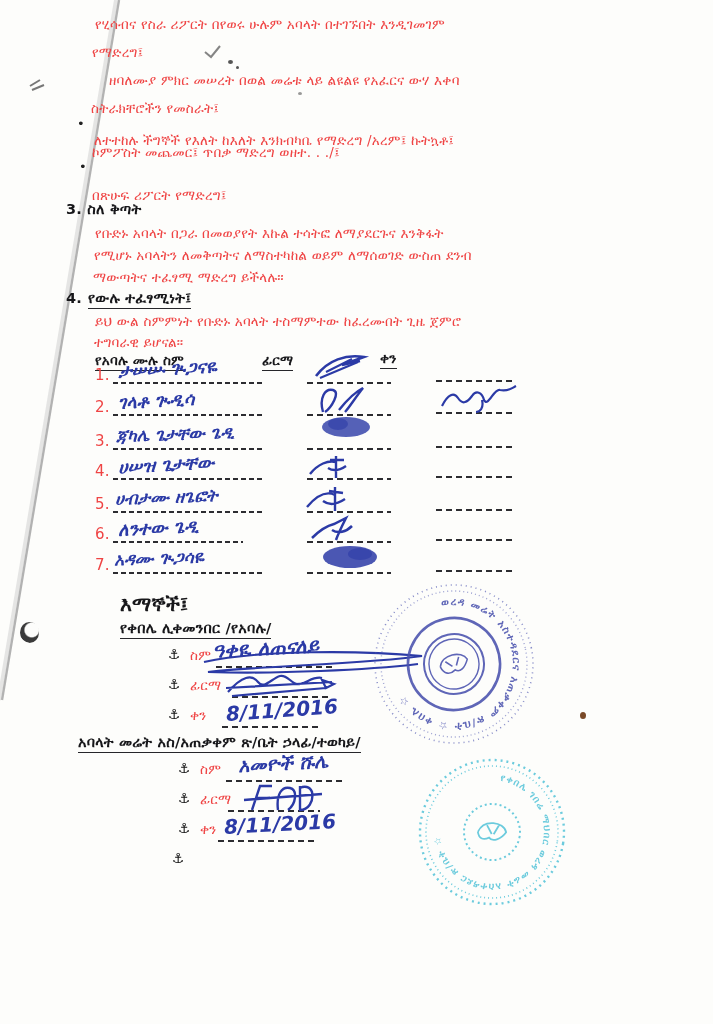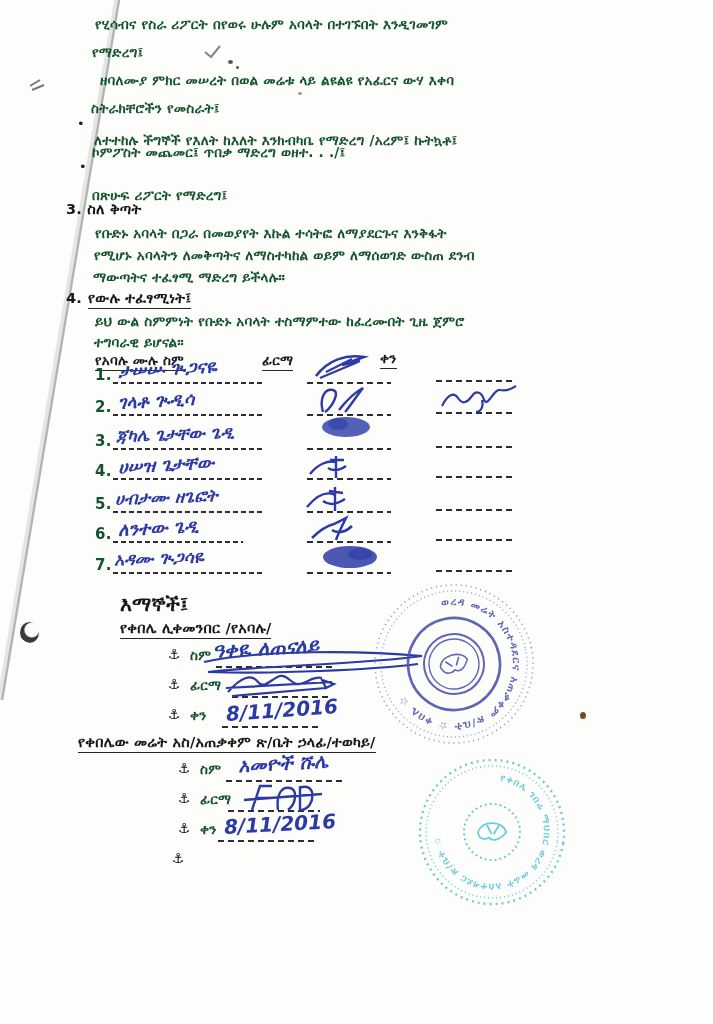--- a/index.html
+++ b/index.html
@@ -1,21 +1,21 @@
 <!DOCTYPE html>
 <html><head>
 <meta charset="utf-8">
 <style>
   html,body{margin:0;padding:0;background:#d9d9d9;}
   #page{
     position:relative;width:713px;height:1024px;background:#fdfdfb;
     font-family:"DejaVu Sans","Liberation Sans",sans-serif;
     color:#25252a;overflow:hidden;
   }
-  .ln{position:absolute;white-space:nowrap;font-size:13.6px;letter-spacing:.2px;color:#14532d;font-weight:bold;}
+  .ln{position:absolute;white-space:nowrap;font-size:13.6px;letter-spacing:.2px;color:#ef4444;}
   .bold{font-weight:bold;color:#17171a;}
   .ul{border-bottom:1.6px solid #26262a;padding-bottom:1px;}
   .bullet{position:absolute;font-size:13px;color:#222;}
   .dash{position:absolute;height:2.2px;background:repeating-linear-gradient(90deg,#2c2c30 0 6px,transparent 6px 10px);}
   .dot{position:absolute;height:2px;background:repeating-linear-gradient(90deg,#2c2c30 0 5px,transparent 5px 8px);}
   .hand{position:absolute;white-space:nowrap;color:#2b3aa6;font-style:italic;font-weight:600;}
   .marker{position:absolute;font-size:14px;color:#111;}
   .sig{position:absolute;}
   .speck{position:absolute;border-radius:50%;background:#555;}
 </style>
@@ -31,21 +31,21 @@
     <path d="M205 52 l6 5 l9 -11" stroke="#666" stroke-width="2" fill="none" opacity=".8"></path>
   </svg>
   <div class="speck" style="left:228px;top:60px;width:5px;height:4px;"></div>
   <div class="speck" style="left:236px;top:66px;width:3px;height:3px;"></div>
   <div class="speck" style="left:298px;top:92px;width:4px;height:3px;opacity:.6;"></div>
   <div class="speck" style="left:20px;top:622px;width:19px;height:21px;background:radial-gradient(circle at 62% 38%, #fdfdfb 0 38%, #3a3a3a 46% 72%, #fdfdfb 78%);"></div>
   <div class="speck" style="left:580px;top:712px;width:6px;height:7px;background:#7a4a28;"></div>
 
   <div class="ln" style="left:95px;top:16px;">የሂሳብና የስራ ሪፖርት በየወሩ ሁሉም አባላት በተገኙበት እንዲገመገም</div>
   <div class="ln" style="left:92px;top:44px;">የማድረግ፤</div>
-  <div class="ln" style="left:100px;top:72px;">ዘባለሙያ ምክር መሠረት በወል መሬቱ ላይ ልዩልዩ የአፈርና ውሃ እቀባ</div>
+  <div class="ln" style="left:109px;top:72px;">ዘባለሙያ ምክር መሠረት በወል መሬቱ ላይ ልዩልዩ የአፈርና ውሃ እቀባ</div>
   <div class="ln" style="left:91px;top:100px;">ስትራክቸሮችን የመስራት፤</div>
   <span class="bullet" style="left:77px;top:116px;">•</span>
   <div class="ln" style="left:94px;top:132px;">ለተተከሉ ችግኞች የእለት ከእለት እንክብካቤ የማድረግ /አረም፤ ኩትኳቶ፤</div>
   <div class="ln" style="left:92px;top:144px;">ኮምፖስት መጨመር፤ ጥበቃ ማድረግ ወዘተ. . ./፤</div>
   <span class="bullet" style="left:79px;top:159px;">•</span>
   <div class="ln" style="left:92px;top:187px;">በጽሁፍ ሪፖርት የማድረግ፤</div>
 
   <div class="ln bold" style="left:66px;top:201px;font-size:14.5px;">3. ስለ ቅጣት</div>
   <div class="ln" style="left:95px;top:225px;">የቡድኑ አባላት በጋራ በመወያየት እኩል ተሳትፎ ለማያደርጉና እንቅፋት</div>
   <div class="ln" style="left:94px;top:247px;">የሚሆኑ አባላትን ለመቅጣትና ለማስተካከል ወይም ለማሰወገድ ውስጠ ደንብ</div>
@@ -158,21 +158,21 @@
     <circle cx="86" cy="86" r="73" fill="none" stroke="#4a52ae" stroke-width="1.4" stroke-dasharray="1 3" opacity=".6"></circle>
     <circle cx="86" cy="86" r="46" fill="none" stroke="#4a52ae" stroke-width="2.6"></circle>
     <circle cx="86" cy="86" r="30" fill="none" stroke="#4a52ae" stroke-width="2"></circle>
     <circle cx="86" cy="86" r="25" fill="none" stroke="#4a52ae" stroke-width="1.4"></circle>
     <path d="M72 86 C76 74 96 74 100 84 C96 92 90 96 86 92 C80 96 74 94 72 86 M78 82 l6 6 M92 80 l-4 8" stroke="#4a52ae" stroke-width="1.6" fill="none"></path>
     <text font-size="10.5" fill="#4a52ae" letter-spacing="1.2" font-weight="bold">
       <textPath href="#ring1">ወረዳ መሬት አስተዳደርና አጠቃቀም ጽ/ቤት ☆ ቀበሌ ☆</textPath>
     </text>
   </svg>
 
-  <div class="ln bold ul" style="left:78px;top:734px;font-size:14.5px;">የቀበሌው መሬት አስ/አጠቃቀም ጽ/ቤት ኃላፊ/ተወካይ/</div>
+  <div class="ln bold ul" style="left:78px;top:734px;font-size:14.5px;">አባላት መሬት አስ/አጠቃቀም ጽ/ቤት ኃላፊ/ተወካይ/</div>
   <span class="marker" style="left:178px;top:760px;">⚓</span>
   <div class="ln" style="left:200px;top:761px;">ስም</div>
   <div class="dash" style="left:226px;top:780px;width:120px;"></div>
   <div class="hand" style="left:238px;top:752px;font-size:19px;transform:rotate(-3deg);">አመዮች ሹሌ</div>
   <span class="marker" style="left:178px;top:790px;">⚓</span>
   <div class="ln" style="left:200px;top:791px;">ፊርማ</div>
   <div class="dash" style="left:228px;top:810px;width:92px;"></div>
   <svg class="sig" style="left:242px;top:782px;" width="82" height="34" viewBox="0 0 82 34">
     <path d="M10 28 L18 4 L30 4 M14 16 L28 16 M36 28 C34 12 40 4 48 6 C56 8 54 22 46 28 M58 4 L58 28 C66 28 72 20 70 10 C68 4 62 4 58 6 M2 18 L80 12" stroke="#2b3aa6" stroke-width="2.4" fill="none"></path>
   </svg>

